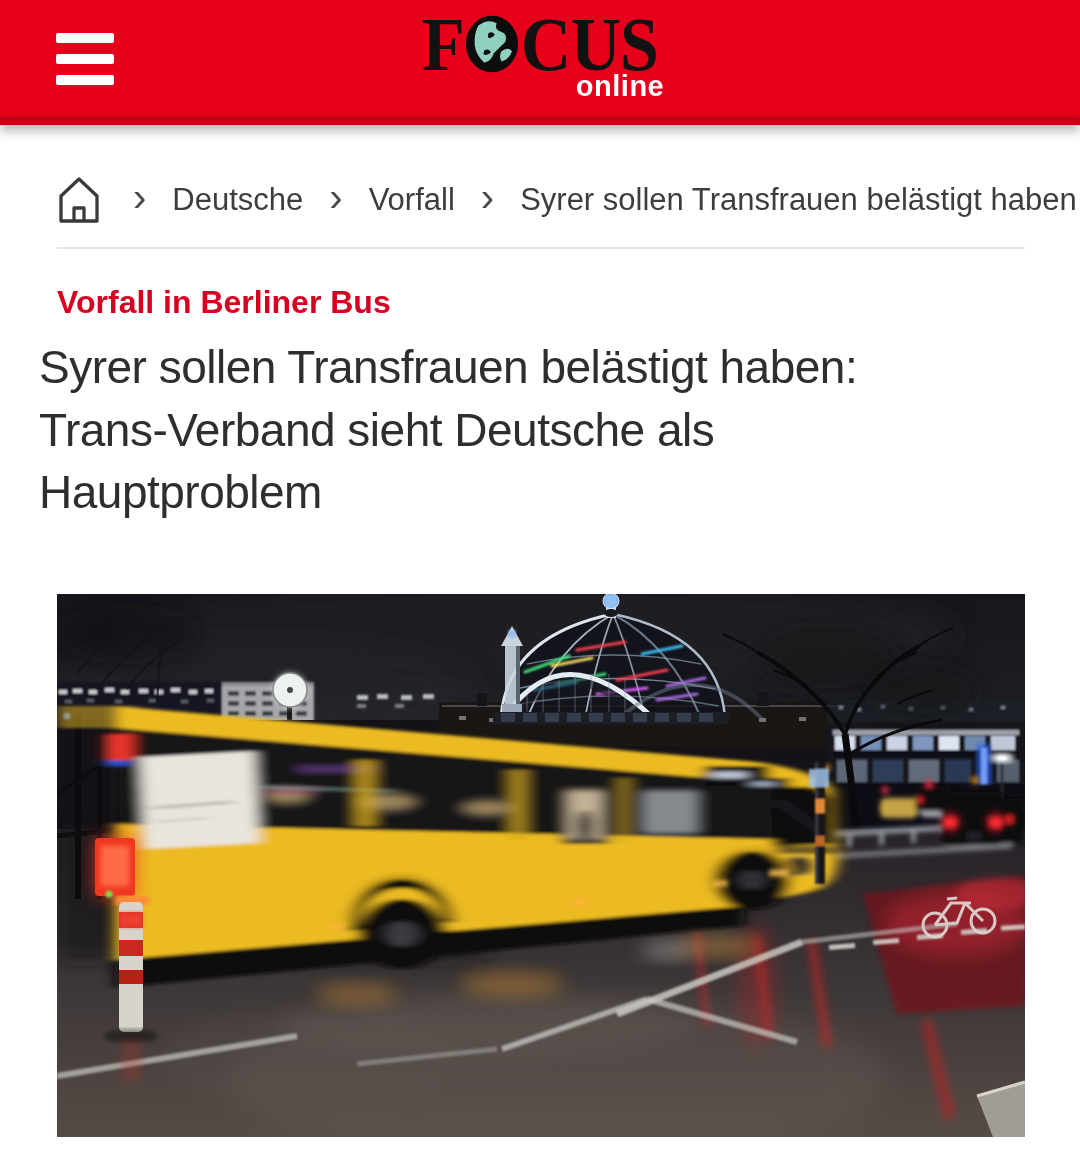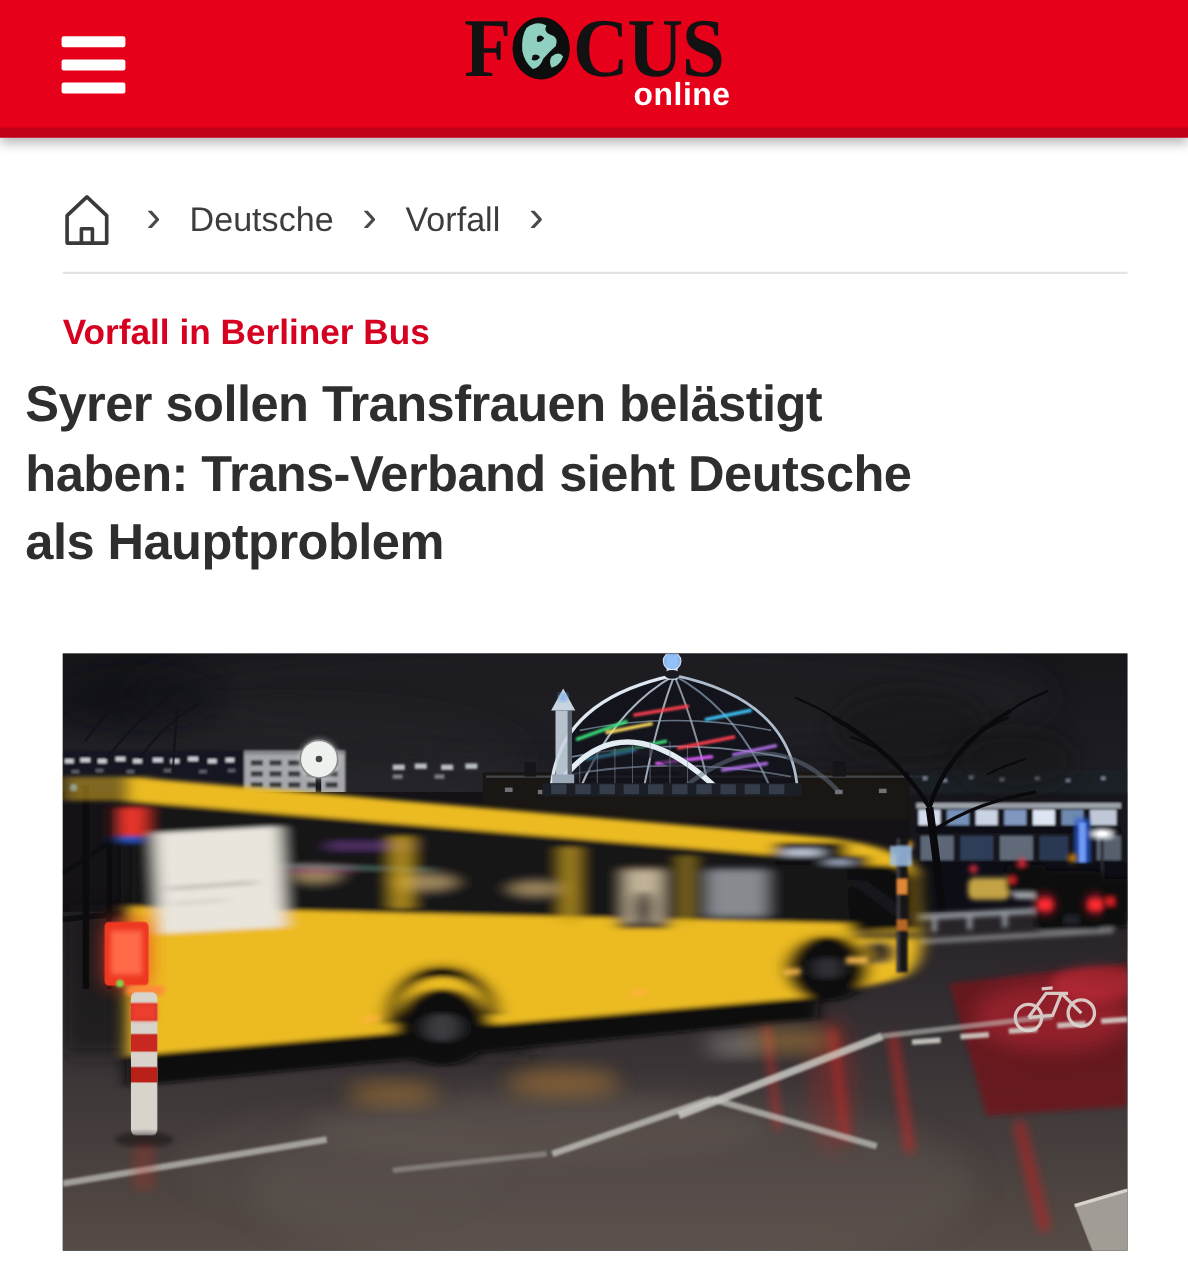--- a/index.html
+++ b/index.html
@@ -23,21 +23,21 @@
   .breadcrumb{margin:50px 0 0 57px;display:flex;align-items:center;gap:26px;
               font-size:31px;color:#3d3d3d;overflow:hidden;white-space:nowrap;}
   .crumb-home{flex:0 0 auto;margin-right:6px;display:block;}
   .crumb-sep{flex:0 0 auto;font-size:40px;font-weight:400;color:#4a4a4a;line-height:0;padding-bottom:6px;}
   .crumb{flex:0 0 auto;}
   .crumb-last{flex:1 1 auto;min-width:0;overflow:hidden;}
   .rule{margin:22px 55px 0 57px;border:none;border-top:2px solid #e3e3e3;height:0;}
 
   
   .kicker{margin:34px 57px 15px;font-size:32px;font-weight:700;color:#d60021;line-height:1.2;}
-  h1.headline{margin:14px 23px 0;max-width:850px;font-size:46px;font-weight:700;color:#2e2e2e;
+  h1.headline{margin:14px 39px 0;max-width:850px;font-size:46px;font-weight:400;color:#2e2e2e;
               line-height:1.36;letter-spacing:-0.5px;}
   figure.photo{margin:70px 55px 0 57px;width:968px;height:543px;overflow:hidden;background:#17171c;}
   figure.photo svg{display:block;}
 </style>
 </head>
 <body>
 
 <header class="topbar">
   <div class="hamburger">
     <span></span>
@@ -64,20 +64,21 @@
 <nav class="breadcrumb">
   <svg class="crumb-home" width="44" height="50" viewBox="0 0 44 50">
     <path d="M4 21 L22 4 L40 21 L40 46 L4 46 Z" fill="none" stroke="#3a3a3a" stroke-width="3.3" stroke-linejoin="round"></path>
     <path d="M17 46 L17 33 L27 33 L27 46" fill="none" stroke="#3a3a3a" stroke-width="3.3" stroke-linejoin="round"></path>
   </svg>
   <span class="crumb-sep">›</span>
   <span class="crumb">Deutsche</span>
   <span class="crumb-sep">›</span>
   <span class="crumb">Vorfall</span>
   <span class="crumb-sep">›</span>
+  <span class="crumb crumb-last">Syrer sollen Transfrauen belästigt haben</span>
 </nav>
 <hr class="rule">
 
 <div class="kicker">Vorfall in Berliner Bus</div>
 <h1 class="headline">Syrer sollen Transfrauen belästigt haben: Trans-Verband sieht Deutsche als Hauptproblem</h1>
 
 <figure class="photo" aria-label="Gelber BVG-Bus bei Nacht in Bewegungsunschärfe vor beleuchteter Kuppel und nasser Straße in Berlin">
 <svg viewBox="0 0 968 543" width="968" height="543" preserveAspectRatio="none">
   <defs>
     <linearGradient id="skyG" x1="0" y1="0" x2="0" y2="1">

